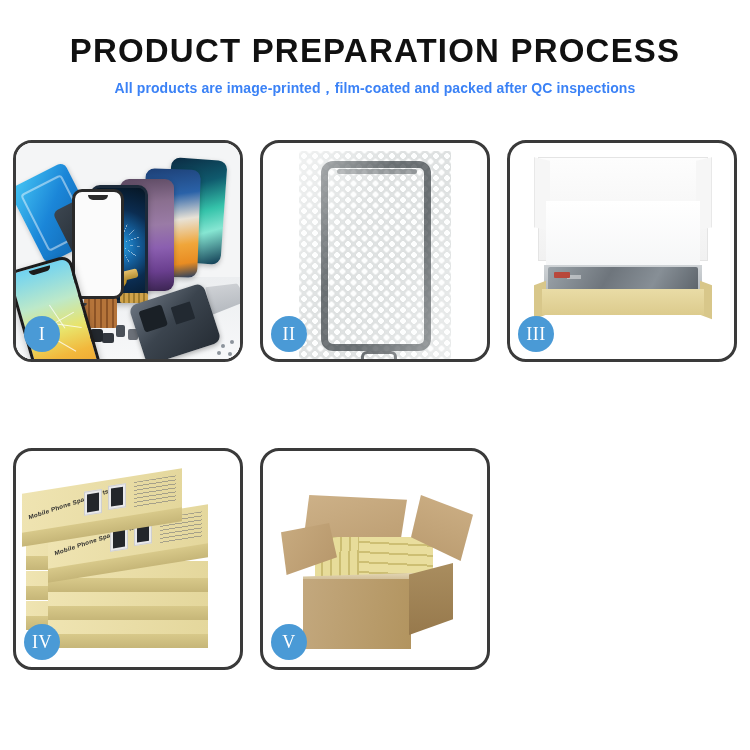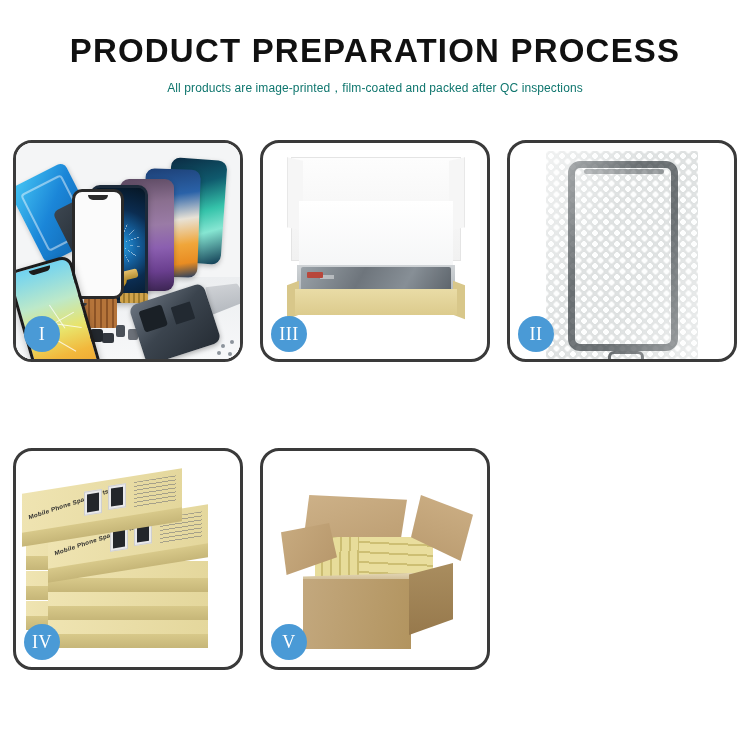--- a/index.html
+++ b/index.html
@@ -16,23 +16,23 @@
   .title {
     font-size: 33px;
     font-weight: 700;
     letter-spacing: 1.2px;
     color: #111;
     line-height: 1.05;
     white-space: nowrap;
   }
   .subtitle {
     margin-top: 11px;
-    font-size: 12px;
-    font-weight: 400;
-    color: #0f766e;
+    font-size: 14px;
+    font-weight: 700;
+    color: #3b82f6;
     letter-spacing: .1px;
     white-space: nowrap;
   }
 
   
   .grid {
     position: absolute;
     left: 13px; top: 140px;
     width: 724px;
     display: grid;
@@ -303,41 +303,41 @@
             <i style="left:18px;top:1px"></i>
           <i style="left:5px;top:12px"></i>
             <i style="left:16px;top:13px"></i>
         </div>
       </div>
       <div class="badge">I</div>
     </div>
 
     <div class="panel">
       <div class="stage">
+        <div class="bw-bg"></div>
+        <div class="bw-screen"></div>
+        <div class="bw-top"></div>
+        <div class="bw-gloss"></div>
+      </div>
+      <div class="badge">II</div>
+    </div>
+
+    <div class="panel">
+      <div class="stage">
         <div class="b3-lidback"></div>
         <div class="b3-lidL"></div>
         <div class="b3-lidR"></div>
         <div class="b3-foam"></div>
         <div class="b3-inner"></div>
         <div class="b3-screen"></div>
         <div class="b3-flapL"></div>
         <div class="b3-flapR"></div>
         <div class="b3-front"></div>
       </div>
       <div class="badge">III</div>
-    </div>
-
-    <div class="panel">
-      <div class="stage">
-        <div class="bw-bg"></div>
-        <div class="bw-screen"></div>
-        <div class="bw-top"></div>
-        <div class="bw-gloss"></div>
-      </div>
-      <div class="badge">II</div>
     </div>
 
     <div class="panel">
       <div class="stage">
         <div class="stackwrap">
 
           <div class="kbox" style="left:6px; top:74px; width:94px; height:16px;">
             <div class="top"></div>
               <div class="side"></div>
           </div>

